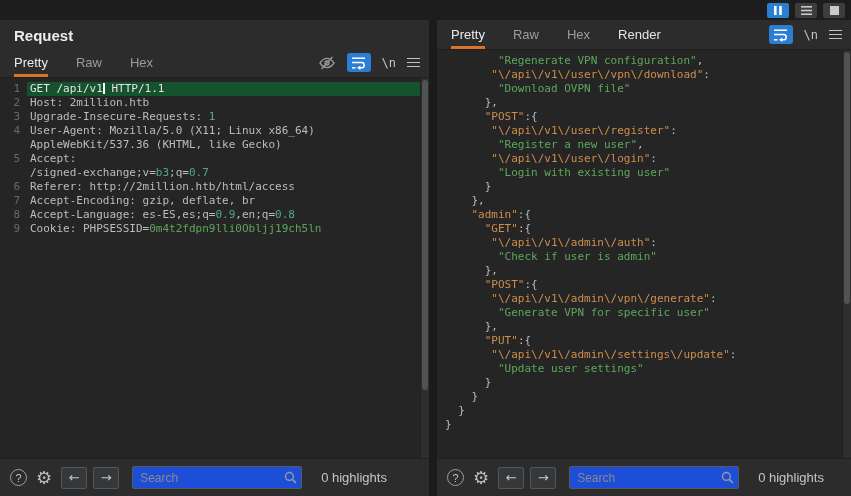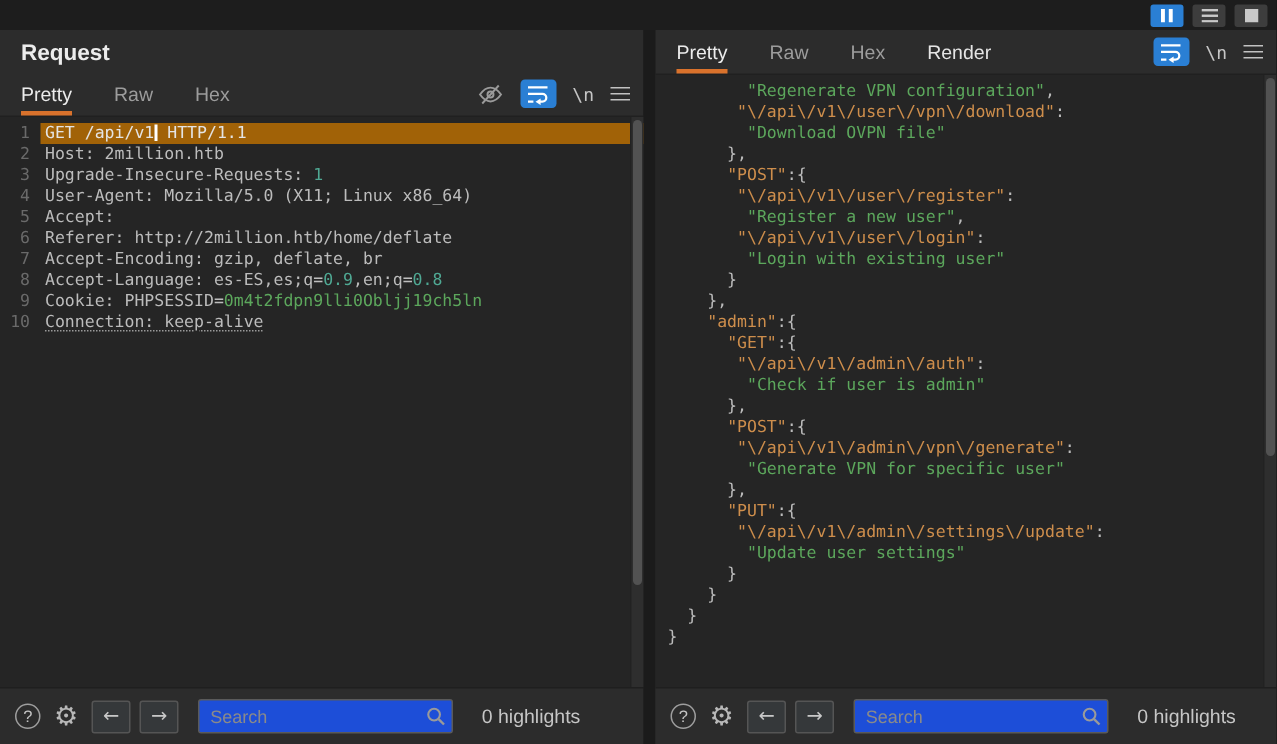--- a/index.html
+++ b/index.html
@@ -28,21 +28,21 @@
   .icon.nl{font-family:"DejaVu Sans Mono",monospace;font-size:12px;color:#c6c6c6}
   .wrapbtn{width:24px;height:19px;border-radius:3px;background:#2a7fd4;display:flex;align-items:center;justify-content:center}
   .burger{display:flex;flex-direction:column;gap:2.5px}
   .burger i{display:block;width:13px;height:1.5px;background:#c2c2c2}
 
   .editor{flex:1;position:relative;background:#252525;font-family:"DejaVu Sans Mono",monospace;font-size:11px;line-height:14px;overflow:hidden;padding-top:4px;cursor:text}
   .row{display:flex;height:14px;white-space:pre}
   .ln{width:27px;text-align:right;padding-right:7px;color:#6a6a6a;flex:none;user-select:none}
   .lc{flex:1;padding-left:3px}
   .editor.noln .lc{padding-left:8px}
-  .row.cur .lc{background:#a16207}
+  .row.cur .lc{background:#14532d}
   .caret{display:inline-block;width:2px;height:11px;background:#ffffff;vertical-align:-2px}
   .c-w{color:#e4e4e4}
   .c-p{color:#bcbcbc}
   .c-n{color:#4fa893}
   .c-g{color:#5ca75c}
   .c-o{color:#ce8e4c}
   .c-u{color:#bcbcbc;text-decoration-line:underline;text-decoration-style:dotted;text-decoration-color:#9a9a9a;text-underline-offset:2px}
 
   .vscroll{position:absolute;top:0;right:0;bottom:0;width:9px;background:#2e2e2e;border-left:1px solid #222}
   .vthumb{position:absolute;left:1px;right:1px;border-radius:3px;background:#525252}
@@ -119,26 +119,27 @@
             </span>
         </div>
       </div>
 
       <div class="editor" id="req-editor">
         <div id="req-code">
             <div class="row cur"><span class="ln">1</span><span class="lc"><span class="c-w">GET /api/v1</span><span class="caret"></span><span class="c-w"> HTTP/1.1</span></span></div>
             <div class="row"><span class="ln">2</span><span class="lc"><span class="c-p">Host: 2million.htb</span></span></div>
             <div class="row"><span class="ln">3</span><span class="lc"><span class="c-p">Upgrade-Insecure-Requests: </span><span class="c-n">1</span></span></div>
             <div class="row"><span class="ln">4</span><span class="lc"><span class="c-p">User-Agent: Mozilla/5.0 (X11; Linux x86_64)</span></span></div>
+            <div class="row"><span class="ln"></span><span class="lc"><span class="c-p">AppleWebKit/537.36 (KHTML, like Gecko)</span></span></div>
             <div class="row"><span class="ln">5</span><span class="lc"><span class="c-p">Accept: </span></span></div>
-            <div class="row"><span class="ln">6</span><span class="lc"><span class="c-p">Referer: http://2million.htb/home/deflate</span></span></div>
+            <div class="row"><span class="ln"></span><span class="lc"><span class="c-p">/signed-exchange;v=</span><span class="c-n">b3</span><span class="c-p">;q=</span><span class="c-n">0.7</span></span></div>
+            <div class="row"><span class="ln">6</span><span class="lc"><span class="c-p">Referer: http://2million.htb/html/access</span></span></div>
             <div class="row"><span class="ln">7</span><span class="lc"><span class="c-p">Accept-Encoding: gzip, deflate, br</span></span></div>
             <div class="row"><span class="ln">8</span><span class="lc"><span class="c-p">Accept-Language: es-ES,es;q=</span><span class="c-n">0.9</span><span class="c-p">,en;q=</span><span class="c-n">0.8</span></span></div>
             <div class="row"><span class="ln">9</span><span class="lc"><span class="c-p">Cookie: PHPSESSID=</span><span class="c-g">0m4t2fdpn9lli0Obljj19ch5ln</span></span></div>
-            <div class="row"><span class="ln">10</span><span class="lc"><span class="c-u">Connection: keep-alive</span></span></div>
           </div>
         <div class="vscroll">
           <div class="vthumb req"></div>
         </div>
       </div>
 
       <div class="bottombar">
         <span class="help">?</span>
         <span class="gear">⚙</span>
         <span class="nav">←</span>

